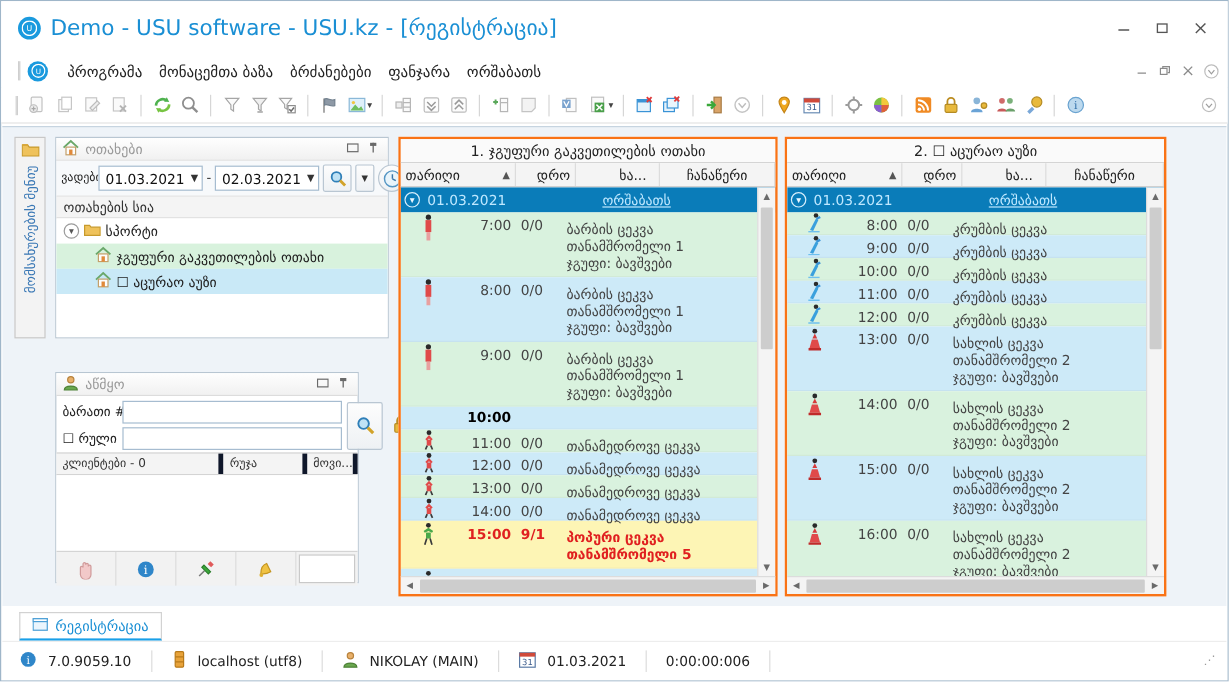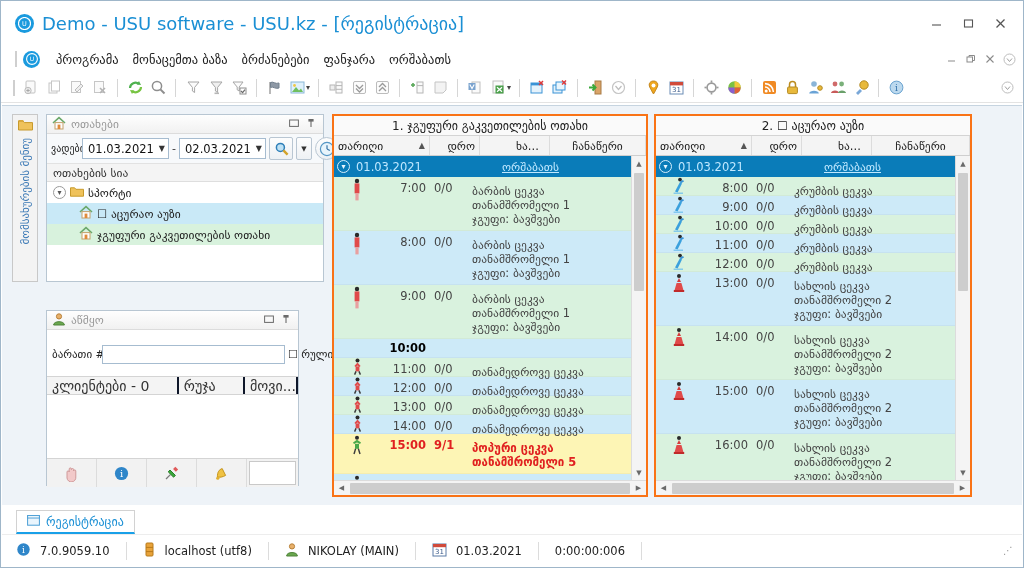--- a/index.html
+++ b/index.html
@@ -132,29 +132,29 @@
   .tree-row.green { background:#d8f2dd; }
   .tree-row.blue  { background:#c9e9f7; }
   .tree-toggle {
     width:13px;height:13px;border-radius:50%;border:1px solid #9a9a9a;color:#555;
     display:flex;align-items:center;justify-content:center;font-size:8px;background:#fff;
   }
 
   
   #client-panel { left:44px; top:204px; width:253px; height:176px; }
   .cp-fields { padding:4px 5px 2px 5px; display:flex; gap:4px; }
-  .cp-col { flex:1; display:flex; gap:3px; }
+  .cp-col { flex:1; display:flex; flex-direction:column; gap:3px; }
   .cp-frow { display:flex; align-items:center; gap:2px; }
   .cp-lab { font-size:11px; color:#222; white-space:nowrap; }
   .cp-input { flex:1; height:19px; border:1px solid #a6bcd0; background:#fff; }
   .cp-btns { display:flex; align-items:center; gap:6px; padding-right:2px; }
   .cp-bigbtn { width:30px;height:40px;border:1px solid #b9c6d2;background:linear-gradient(#fdfdfd,#eef1f4);
                display:flex;align-items:center;justify-content:center;border-radius:2px; }
   .grid-head { display:flex; height:19px; border-top:1px solid #d4d4d4; border-bottom:1px solid #d4d4d4; background:#f4f4f4; }
-  .grid-head > div { font-size:14px;color:#333; display:flex;align-items:center; padding-left:5px; border-right:2px solid #0f172a; }
+  .grid-head > div { font-size:10px;color:#333; display:flex;align-items:center; padding-left:5px; border-right:4px solid #0f172a; }
   .grid-blank { height:64px; background:#fff; border-bottom:1px solid #d4d4d4; }
   .cp-toolbar { height:28px; display:flex; align-items:stretch; background:#f2f2f2; }
   .cp-tb-btn { width:50px; display:flex; align-items:center; justify-content:center; border-right:1px solid #dcdcdc; }
   .cp-tb-rest { flex:1; background:#fff; border:1px solid #c9c9c9; margin:2px; }
 
   
   .sched {
     position:absolute; top:8px; bottom:8px;
     background:#fff; border:2px solid #f97316;
     display:flex; flex-direction:column;
@@ -632,35 +632,35 @@
 
       <div class="tree-header">ოთახების სია</div>
       <div class="tree-body">
         <div class="tree-row">
           <span class="tree-toggle">▾</span>
           <span><svg width="14" height="11" viewBox="0 0 14 11">
                 <path d="M0.5 1.8 H4.6 L5.9 3.3 H13.5 V10.2 H0.5Z" fill="#efc25b" stroke="#c79a2c"></path>
               </svg></span>
           <span>სპორტი</span>
         </div>
+        <div class="tree-row lvl1 green">
+          <span><svg width="14" height="14" viewBox="0 0 14 14">
+                <path d="M1 7 L7 1.6 L13 7" fill="none" stroke="#6aa86a" stroke-width="1.6"></path>
+                <rect x="3" y="6.6" width="8" height="6.4" fill="#fdfdfd" stroke="#c4a06a"></rect>
+                <rect x="5.6" y="8.6" width="2.8" height="4.4" fill="#e08a3a"></rect>
+              </svg></span>
+          <span>ჯგუფური გაკვეთილების ოთახი</span>
+        </div>
         <div class="tree-row lvl1 blue">
           <span><svg width="14" height="14" viewBox="0 0 14 14">
                 <path d="M1 7 L7 1.6 L13 7" fill="none" stroke="#6aa86a" stroke-width="1.6"></path>
                 <rect x="3" y="6.6" width="8" height="6.4" fill="#fdfdfd" stroke="#c4a06a"></rect>
                 <rect x="5.6" y="8.6" width="2.8" height="4.4" fill="#e08a3a"></rect>
               </svg></span>
           <span>☐ აცურაო აუზი</span>
-        </div>
-        <div class="tree-row lvl1 green">
-          <span><svg width="14" height="14" viewBox="0 0 14 14">
-                <path d="M1 7 L7 1.6 L13 7" fill="none" stroke="#6aa86a" stroke-width="1.6"></path>
-                <rect x="3" y="6.6" width="8" height="6.4" fill="#fdfdfd" stroke="#c4a06a"></rect>
-                <rect x="5.6" y="8.6" width="2.8" height="4.4" fill="#e08a3a"></rect>
-              </svg></span>
-          <span>ჯგუფური გაკვეთილების ოთახი</span>
         </div>
       </div>
     </div>
 
     <div class="panel" id="client-panel">
       <div class="panel-head">
         <span>
           <svg width="14" height="14" viewBox="0 0 14 14">
               <circle cx="7" cy="4.4" r="2.6" fill="#e8b06a" stroke="#b8823c"></circle>
               <path d="M1.6 13 C1.6 8.6 12.4 8.6 12.4 13Z" fill="#6aa84f" stroke="#4e8238"></path>

